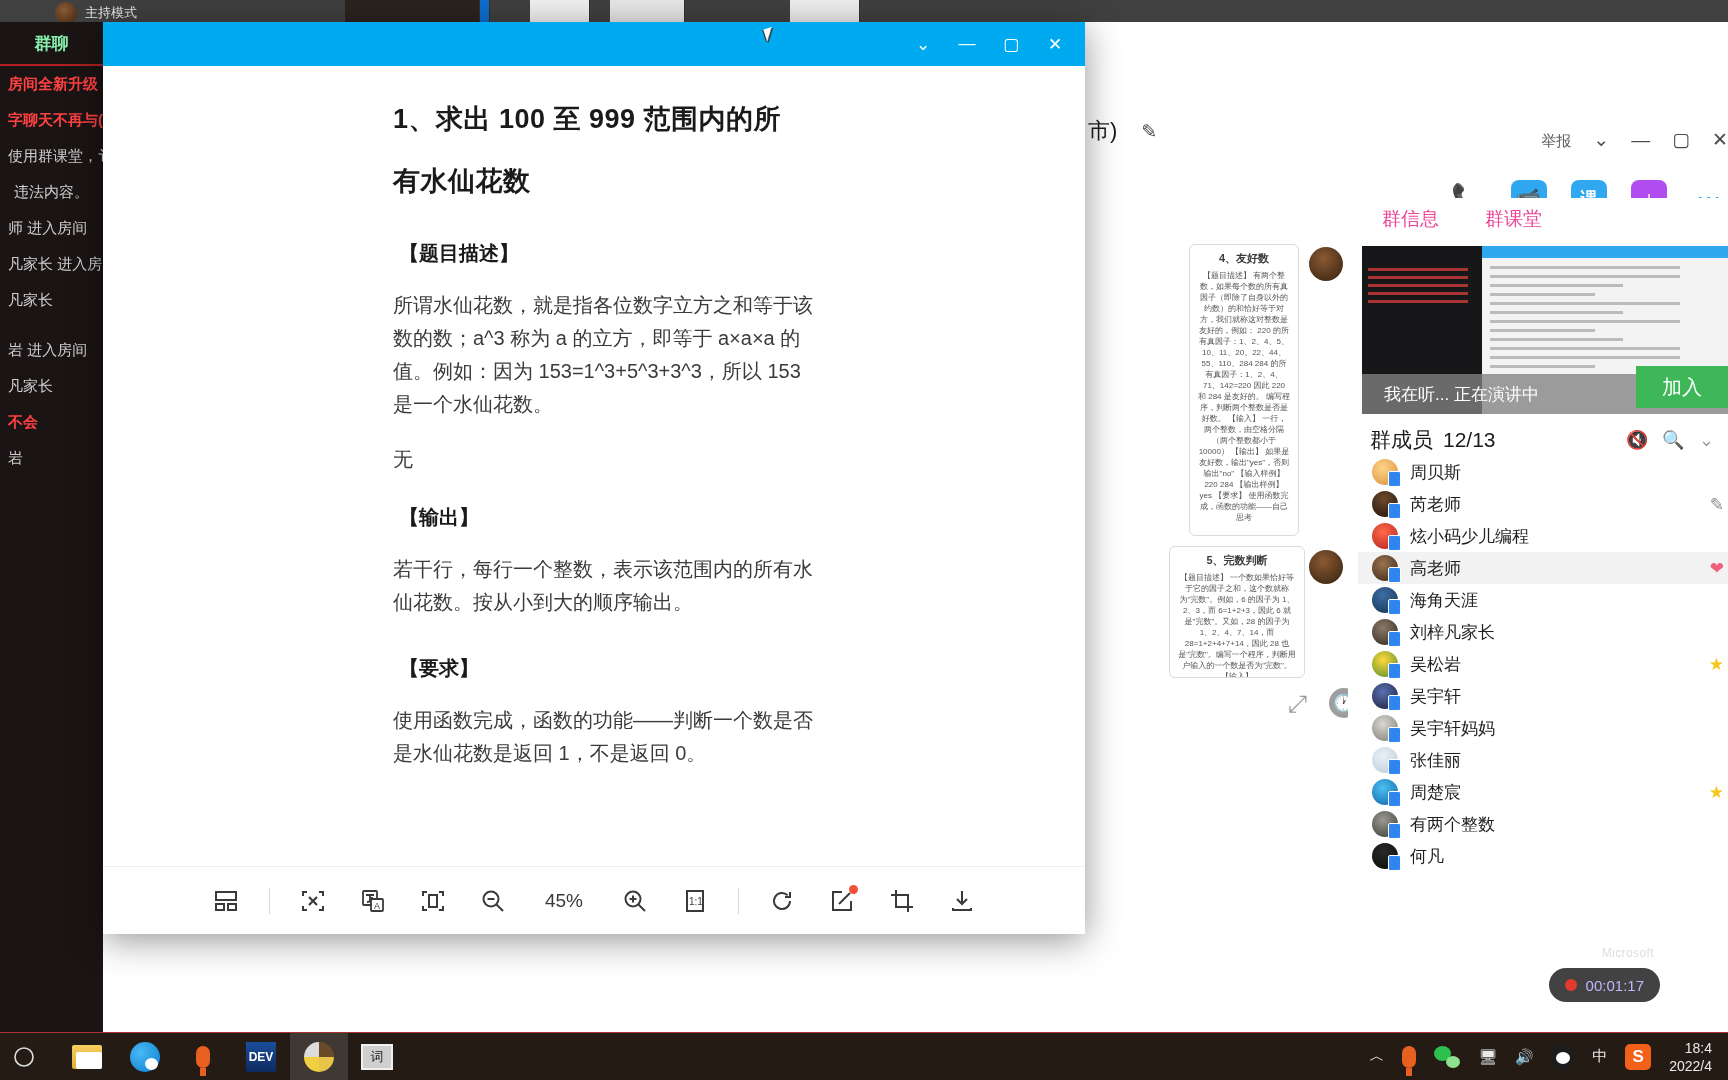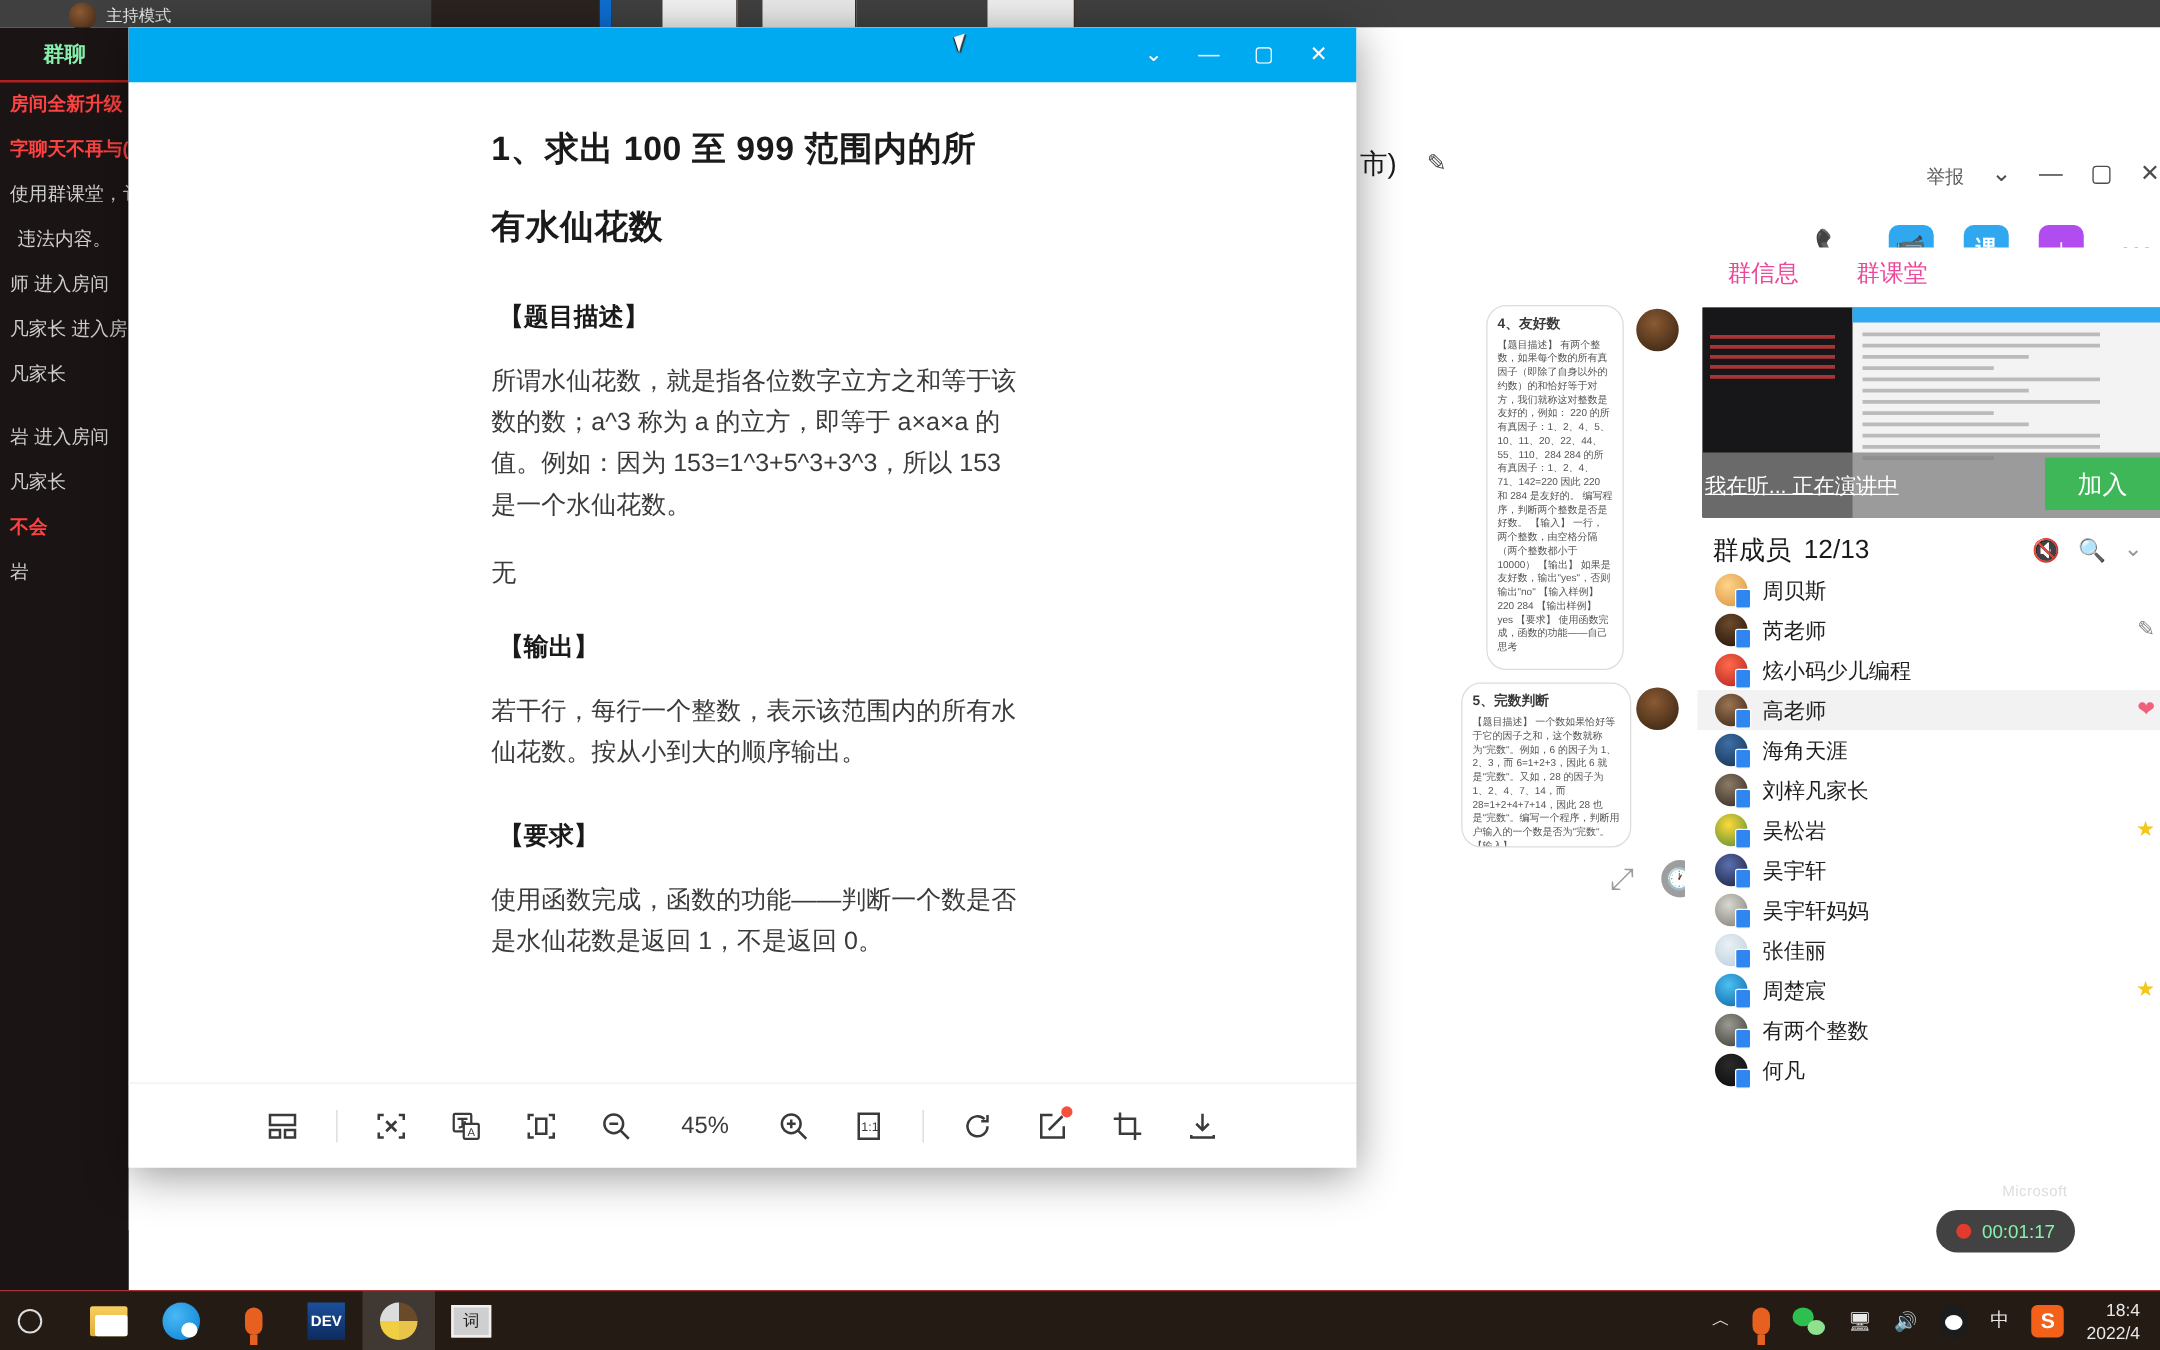--- a/index.html
+++ b/index.html
@@ -134,24 +134,24 @@
   .video-card .vc-left { position:absolute; left:0; top:0; width:120px; height:100%; background:#17171a;}
   .video-card .vc-right { position:absolute; left:120px; top:0; right:0; height:100%; background:#f3f3f3;}
   .video-card .vc-bar { position:absolute; left:120px; top:0; right:0; height:12px; background:#2fa8ef;}
   .vc-lines { position:absolute; left:128px; top:20px; right:48px; }
   .vc-lines div { height:3px; background:#bbb; margin-bottom:6px; }
   .vc-lines div:nth-child(3n) { width: 70%; }
   .vc-lines div:nth-child(4n) { width: 55%; }
   .vc-redlines { position:absolute; left:6px; top:22px; width:100px;}
   .vc-redlines div { height:3px; background:#a33; margin-bottom:5px; }
   .vc-overlay {
-    position:absolute; left:0; bottom:0; width:100%; height:52px;
+    position:absolute; left:0; bottom:0; width:100%; height:40px;
     background: rgba(130,130,130,.78);
-    display:flex; align-items:center; padding-left:2px;
-    color:#fff; font-size:17px;text-decoration:underline;
+    display:flex; align-items:center; padding-left:22px;
+    color:#fff; font-size:17px;
   }
   .join-btn {
     position:absolute; right:0; bottom:6px; width: 92px; height: 42px;
     background:#3db757; color:#fff; font-size:20px;
     display:flex; align-items:center; justify-content:center;
   }
 
   .members-head {
     position:absolute; left: 22px; top: 228px; right: 14px;
     display:flex; align-items:center; font-size: 21px; color:#1a1a1a;
@@ -177,22 +177,22 @@
   .send-wrap { position:absolute; left: 1245px; bottom: 62px; width: 120px; height: 38px; }
   .send-btn {
     width: 120px; height: 38px; background:#2fa8ef; color:#fff;
     display:flex; align-items:center; justify-content:center; gap: 12px;
     font-size: 16px; border-radius: 3px;
   }
   .send-btn .divider { width:1px; height:20px; background: rgba(255,255,255,.55); }
 
   
   .doc-card {
-    position:absolute; background:#fff; border:1px solid #dcdcdc; border-radius:16px;
-    overflow:hidden; color:#3a3a3a;
+    position:absolute; background:#fff; border:1px solid #dcdcdc; border-radius:6px;
+    overflow:hidden; color:#3a3a3a;text-align:center;
   }
   .doc-card .dc-title { font-size: 11px; font-weight:700; padding: 6px 8px 2px 8px; }
   .doc-card .dc-body { font-size: 8px; line-height: 11px; padding: 2px 8px 6px 8px; color:#555; }
 
   
   .chat-avatar {
     position:absolute; width: 34px; height: 34px; border-radius:50%;
     background: radial-gradient(circle at 42% 34%, #8a5a33, #33200f);
   }
 
@@ -252,21 +252,21 @@
   .cursor {
     position:absolute; left: 765px; top: 28px; width:0; height:0;
     border-left: 9px solid #fff; border-bottom: 13px solid transparent;
     transform: rotate(-18deg);
     filter: drop-shadow(1px 1px 0 #222) drop-shadow(-1px 0 0 #222);
   }
 
   
   .rec-pill {
     position:absolute; right: 68px; bottom: 78px;
-    background: rgba(25,25,25,.82); color:#86efac;
+    background: rgba(25,25,25,.82); color:#c4b5fd;
     height: 34px; border-radius: 17px; padding: 0 16px;
     display:flex; align-items:center; gap: 9px; font-size: 15px;
   }
   .rec-dot { width: 12px; height: 12px; border-radius:50%; background:#e23b2e; }
 
   .ms-watermark {
     position:absolute; right: 74px; bottom: 120px; color:#d5d5d5; font-size: 12px;
     letter-spacing:.4px; opacity:.8;
   }
 

